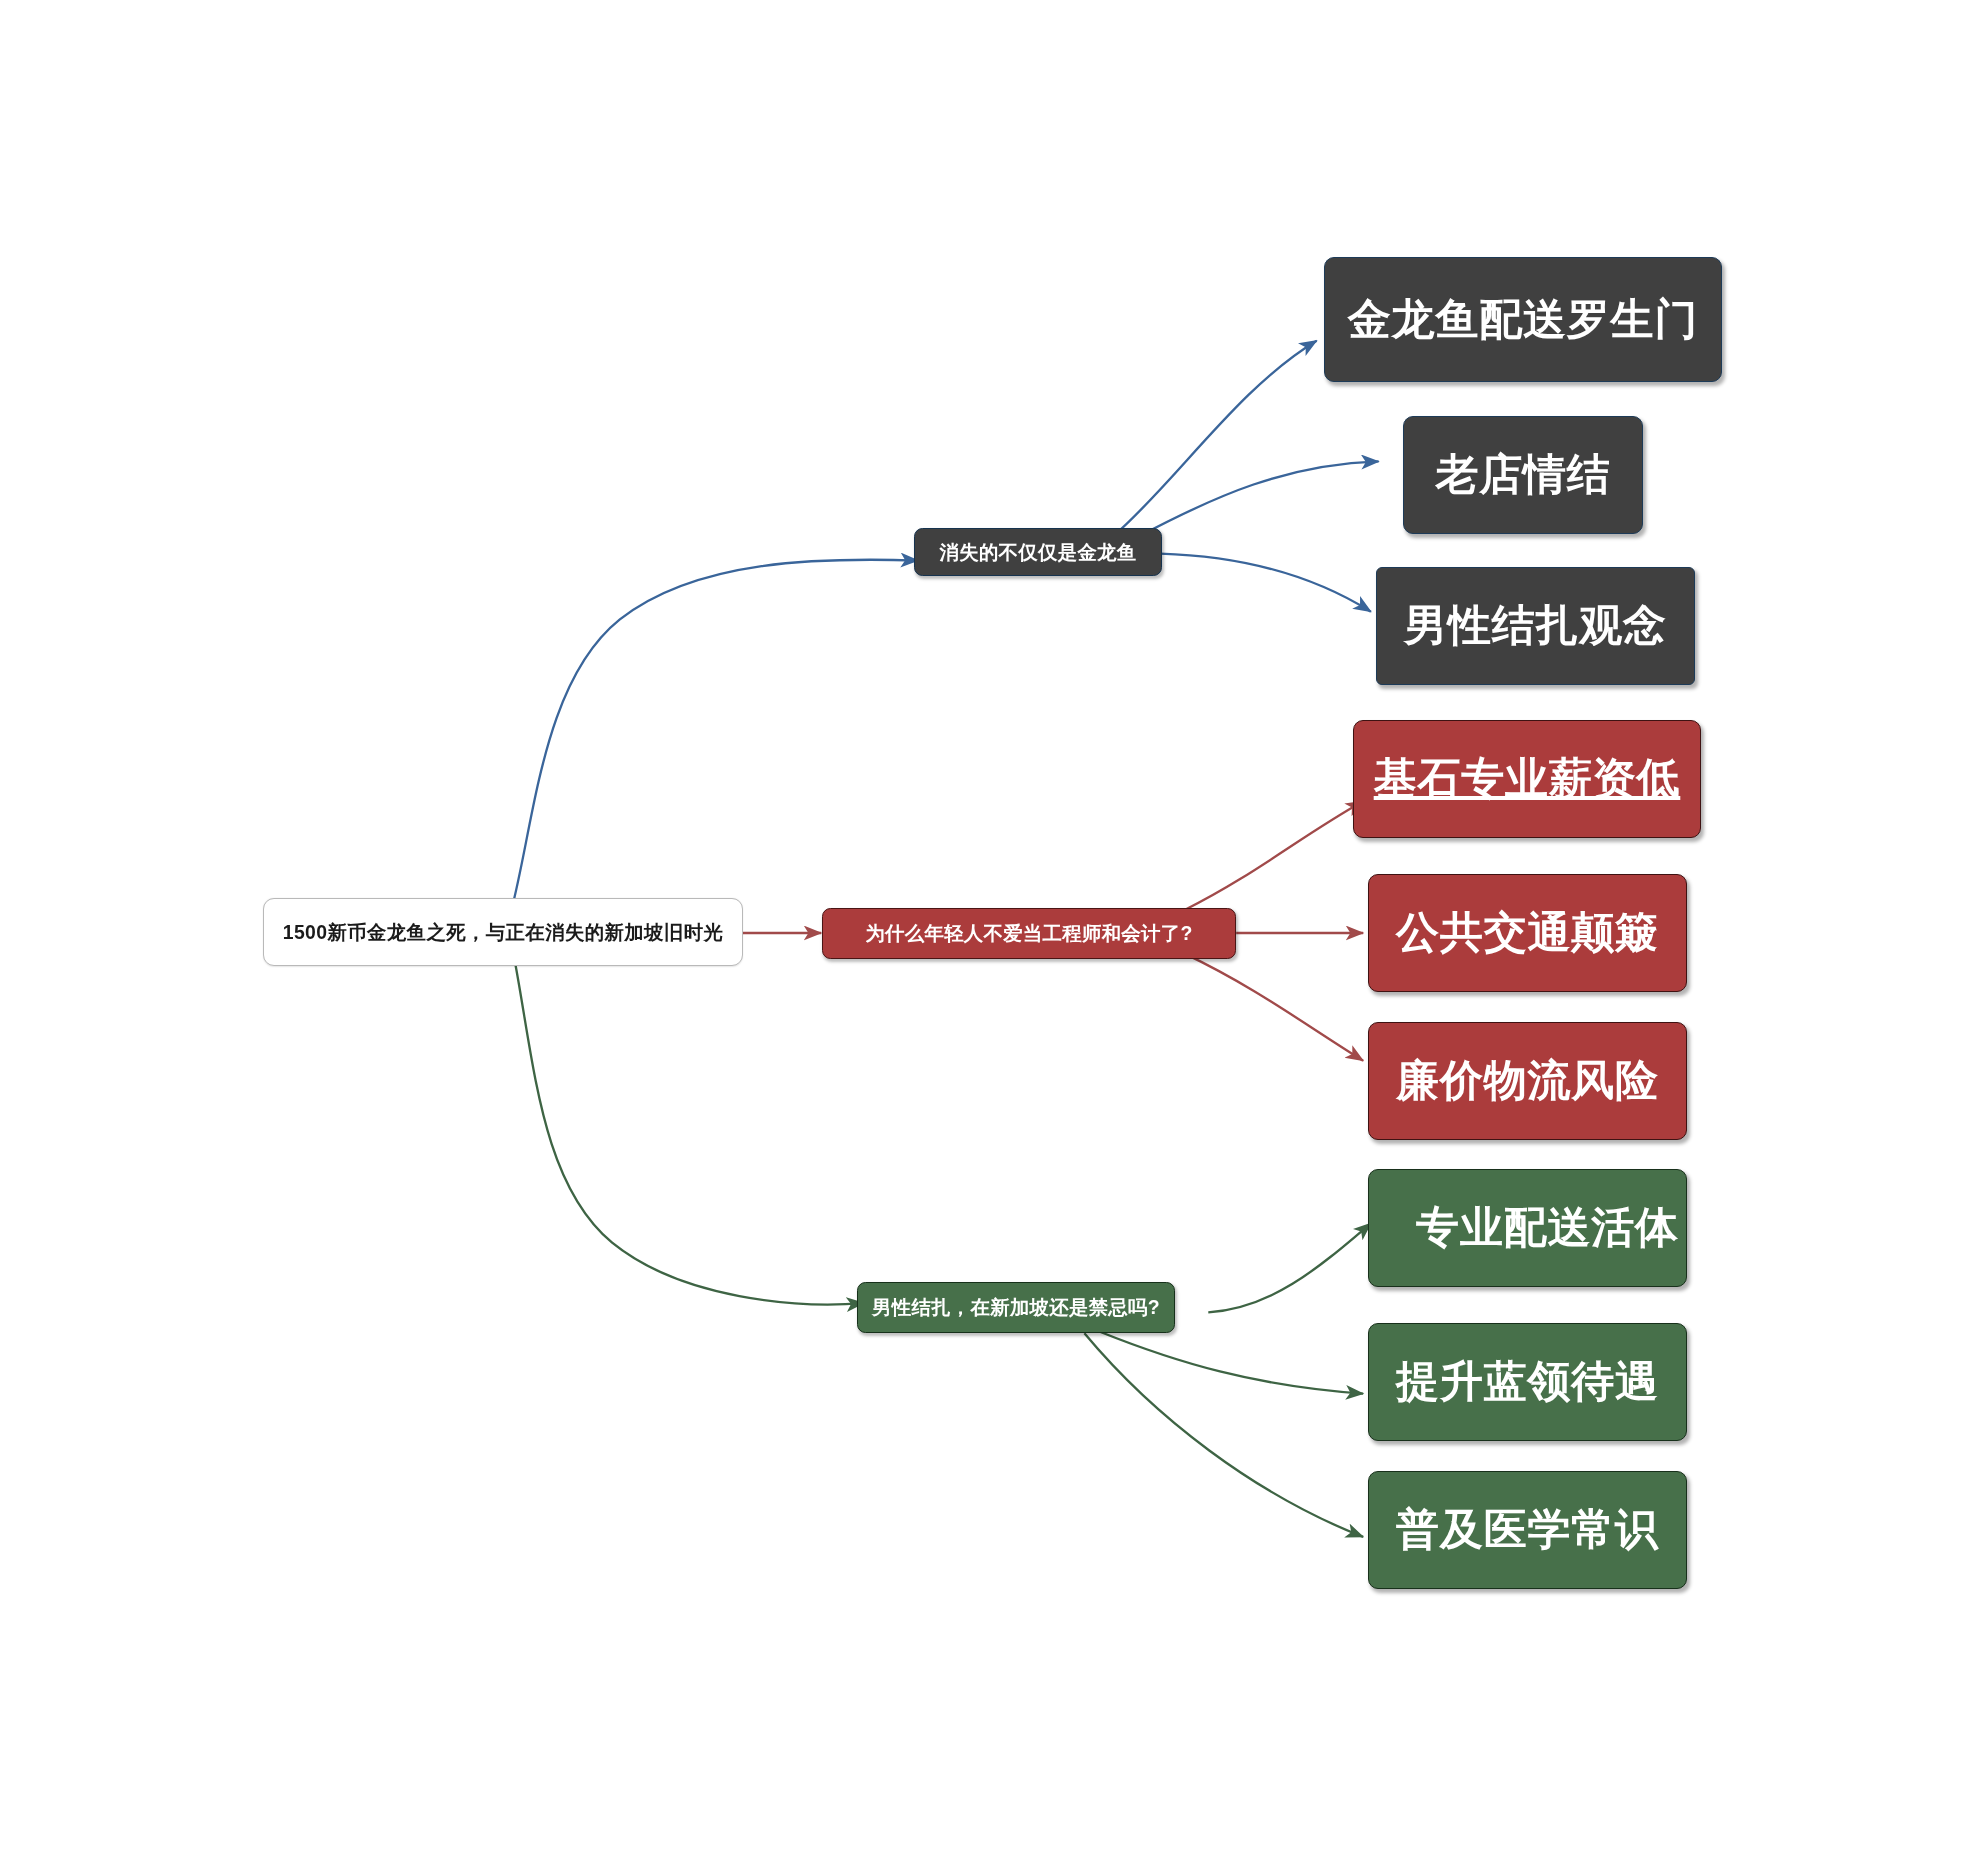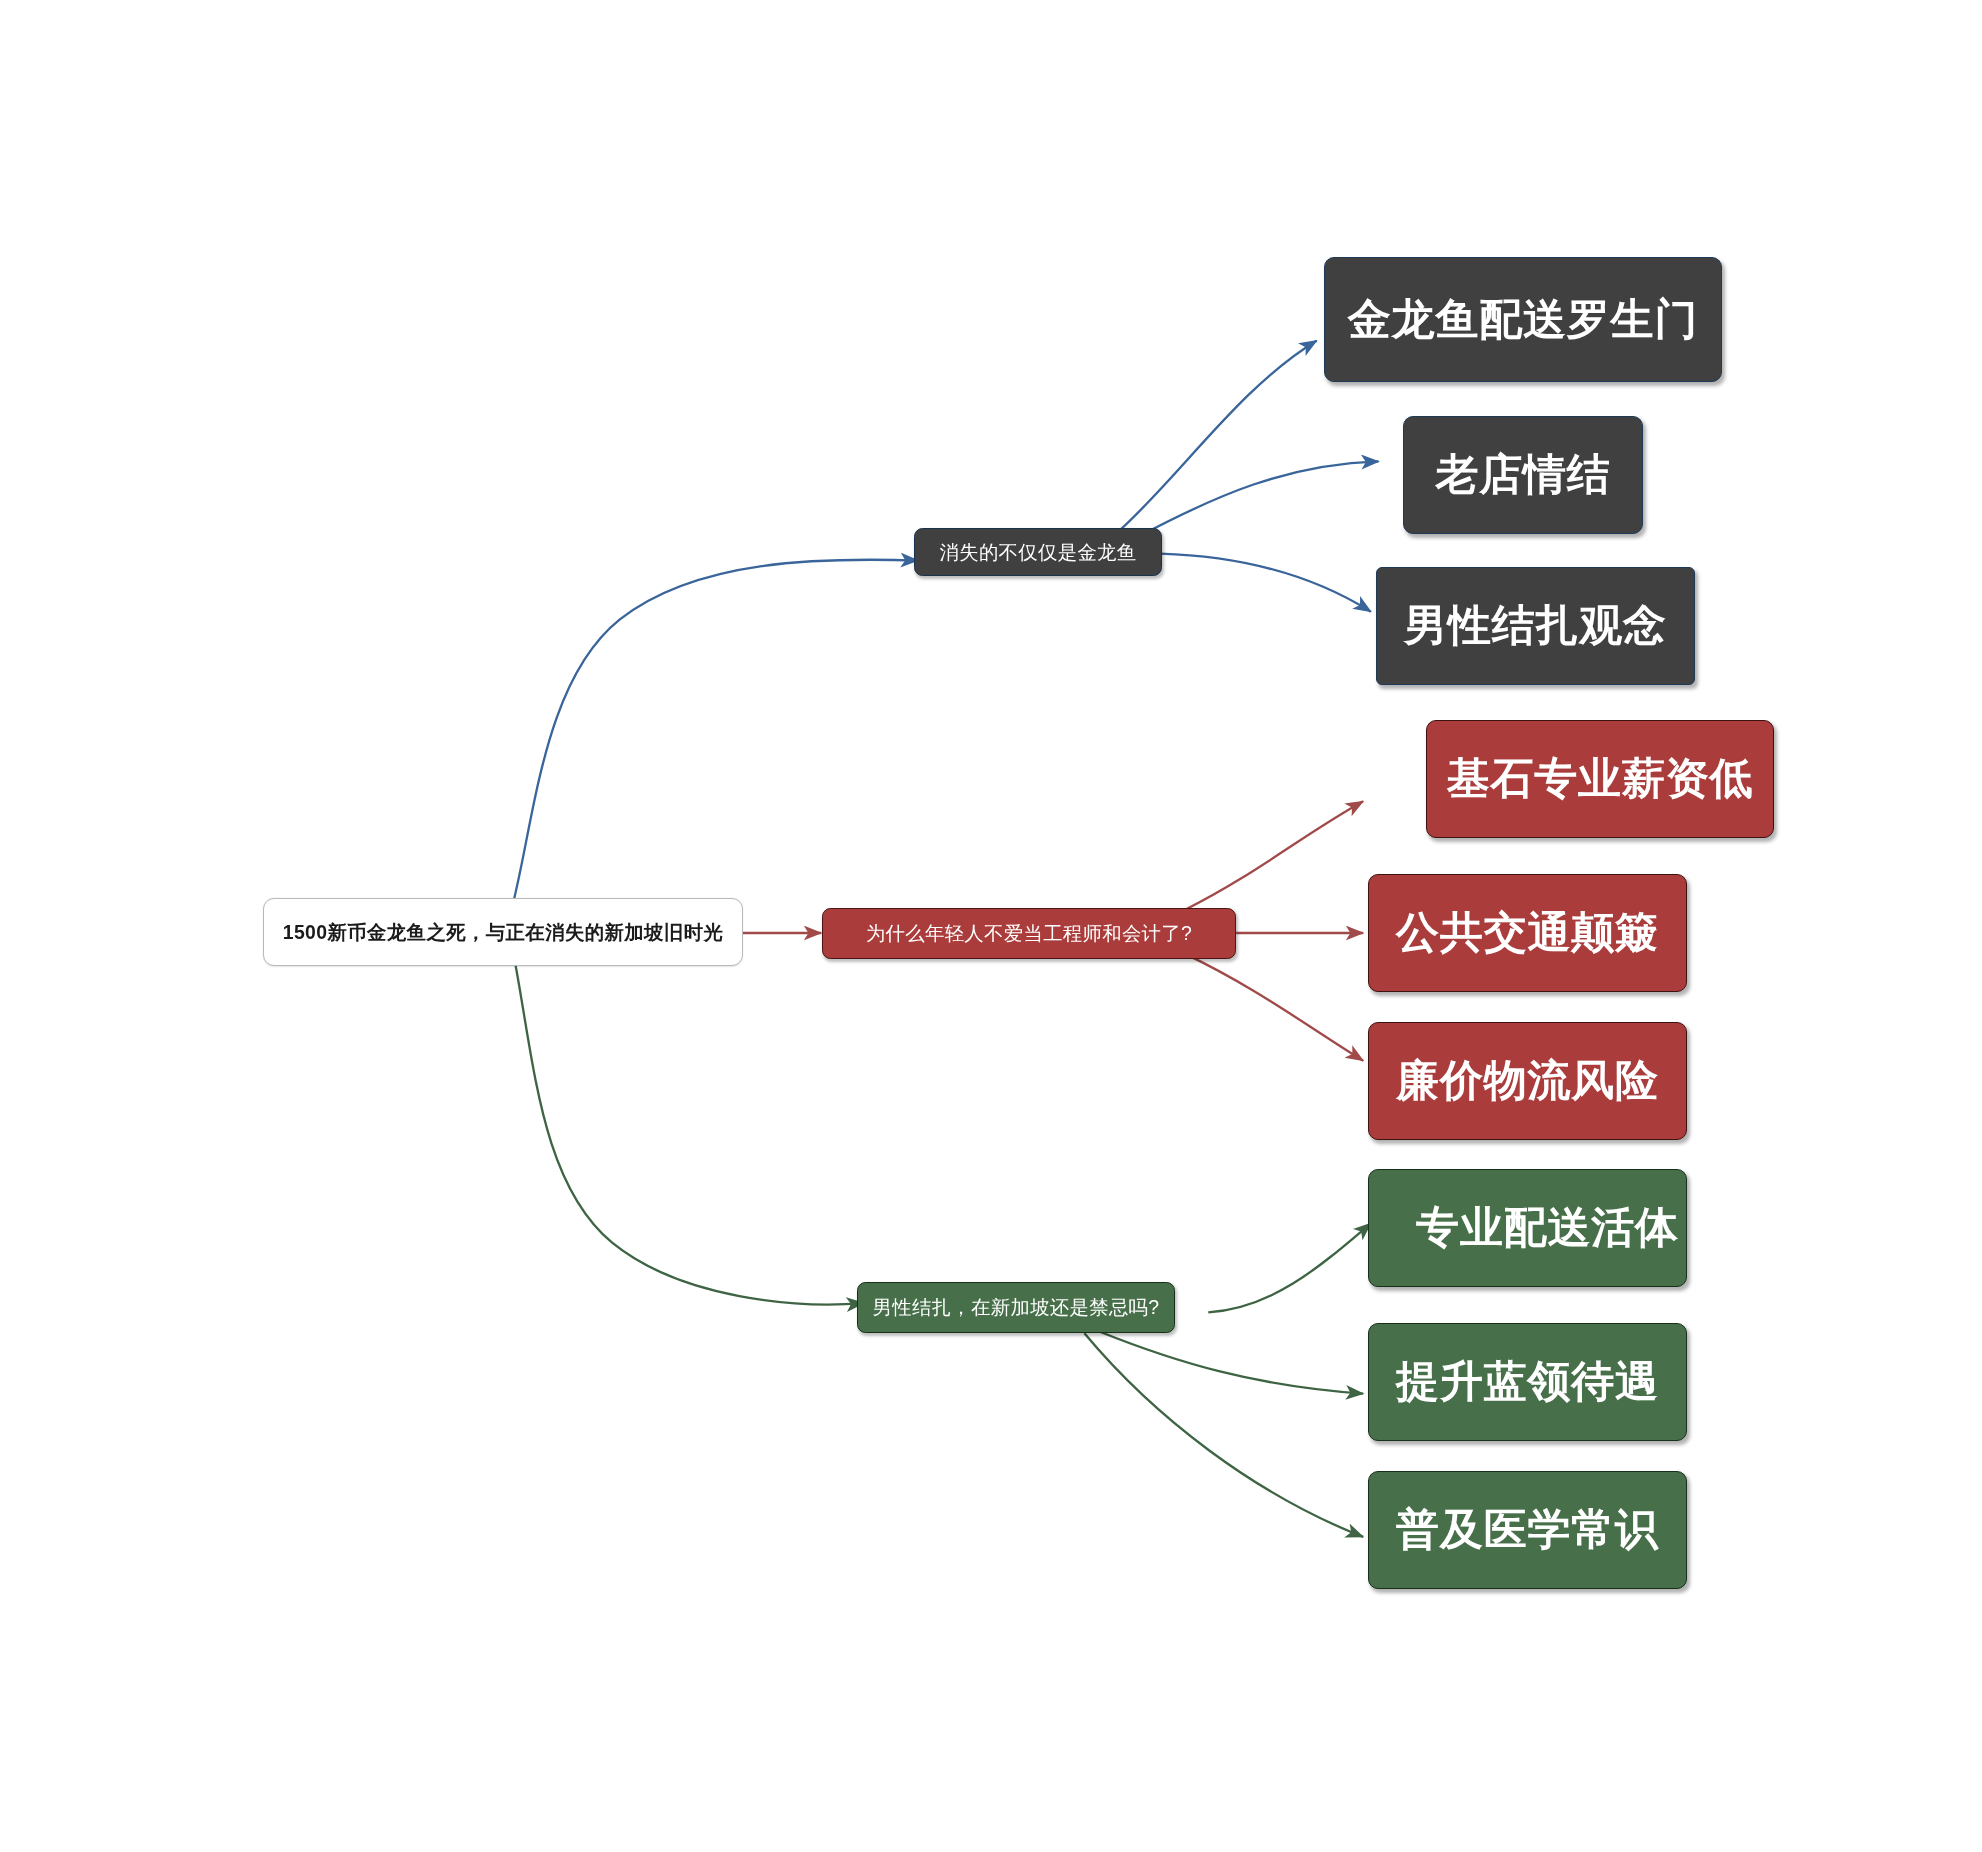--- a/index.html
+++ b/index.html
@@ -41,21 +41,21 @@
     border-radius: 11px;
     color: #1b1b1b;
     font-weight: bold;
     font-size: 19.4px;
     letter-spacing: 0.4px;
     box-shadow: 0 0.8px 1.5px rgba(0,0,0,0.10);
   }
   .node-branch {
     border-radius: 8.5px;
     color: #ffffff;
-    font-weight: normal;
+    font-weight: bold;
     font-size: 19.4px;
     letter-spacing: 0.3px;
     box-shadow: 1.5px 2.3px 3.1px rgba(0,0,0,0.26);
   }
   .node-leaf {
     border-radius: 10px;
     color: #ffffff;
     font-weight: bold;
     font-size: 43px;
     letter-spacing: 0.8px;
@@ -135,21 +135,21 @@
   </div>
 
   <div class="node node-leaf leaf-blue" style="left:1403px; top:416px; width:240px; height:118px;">
     <span>老店情结</span>
   </div>
 
   <div class="node node-leaf leaf-blue" style="left:1376px; top:567px; width:319px; height:118px;border-radius:6px;">
     <span>男性结扎观念</span>
   </div>
 
-  <div class="node node-leaf leaf-red" style="left:1426px; top:720px; width:348px; height:118px;">
+  <div class="node node-leaf leaf-red" style="left:1353px; top:720px; width:348px; height:118px;text-decoration:underline;">
     <span>基石专业薪资低</span>
   </div>
 
   <div class="node node-leaf leaf-red" style="left:1368px; top:1022px; width:319px; height:118px;">
     <span>廉价物流风险</span>
   </div>
 
   <div class="node node-leaf leaf-red" style="left:1368px; top:874px; width:319px; height:118px;">
     <span>公共交通颠簸</span>
   </div>

